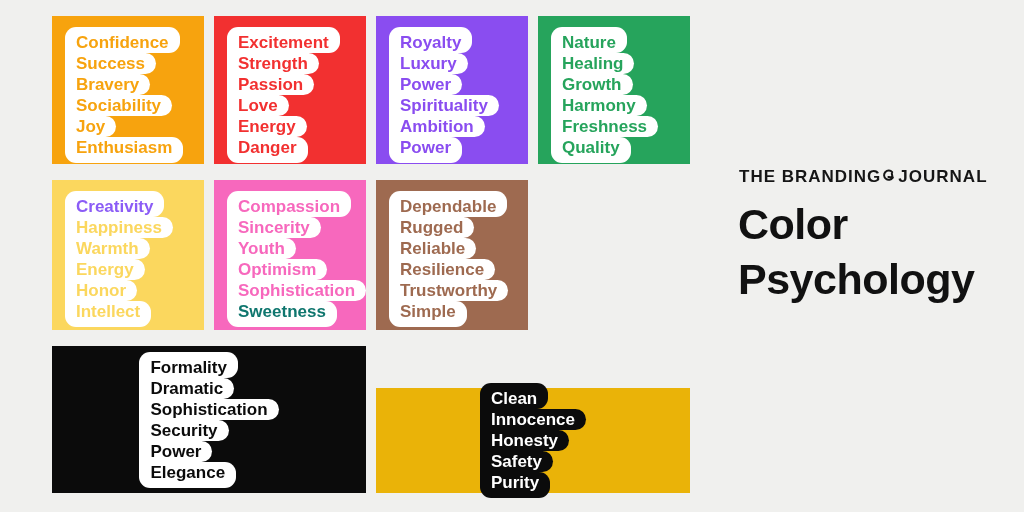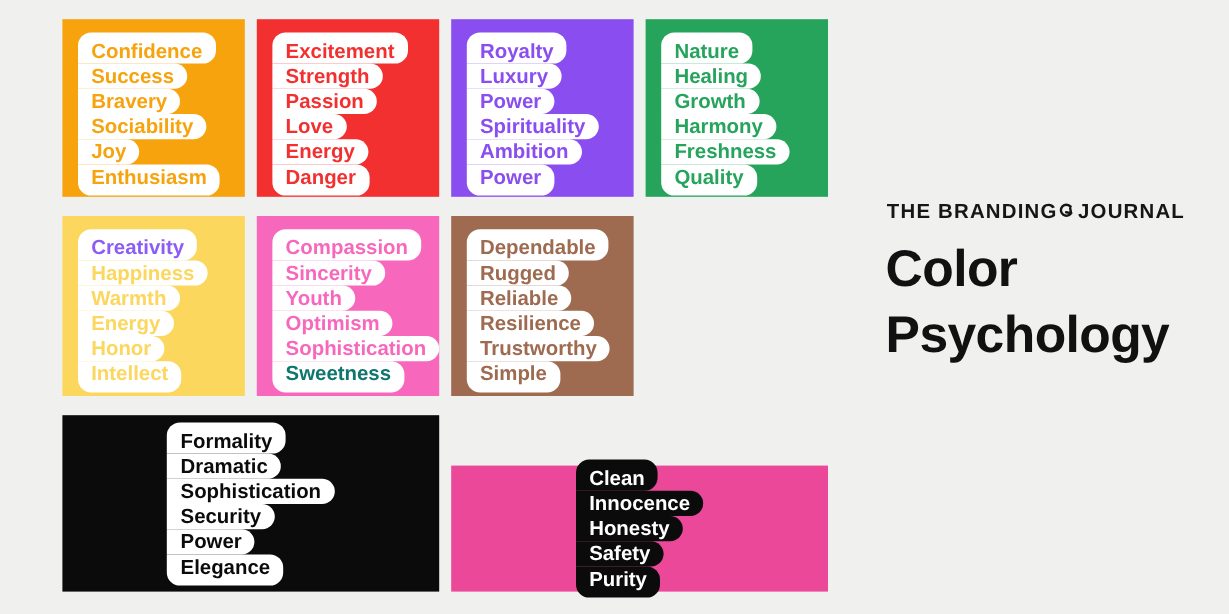--- a/index.html
+++ b/index.html
@@ -120,21 +120,21 @@
     <div class="tile wide" style="background: rgb(11, 11, 11);">
     <div class="blob">
         <span style="background: rgb(255, 255, 255); color: rgb(11, 11, 11);">Formality</span>
         <span style="background: rgb(255, 255, 255); color: rgb(11, 11, 11);">Dramatic</span>
         <span style="background: rgb(255, 255, 255); color: rgb(11, 11, 11);">Sophistication</span>
         <span style="background: rgb(255, 255, 255); color: rgb(11, 11, 11);">Security</span>
         <span style="background: rgb(255, 255, 255); color: rgb(11, 11, 11);">Power</span>
         <span style="background: rgb(255, 255, 255); color: rgb(11, 11, 11);">Elegance</span>
       </div>
   </div>
-    <div class="tile wide" style="background: #ec4899; margin-top: 42px;">
+    <div class="tile wide" style="background: #eab308; margin-top: 42px;">
     <div class="blob">
         <span style="background: rgb(11, 11, 11); color: rgb(255, 255, 255);">Clean</span>
         <span style="background: rgb(11, 11, 11); color: rgb(255, 255, 255);">Innocence</span>
         <span style="background: rgb(11, 11, 11); color: rgb(255, 255, 255);">Honesty</span>
         <span style="background: rgb(11, 11, 11); color: rgb(255, 255, 255);">Safety</span>
         <span style="background: rgb(11, 11, 11); color: rgb(255, 255, 255);">Purity</span>
       </div>
   </div>
   </div>
 

